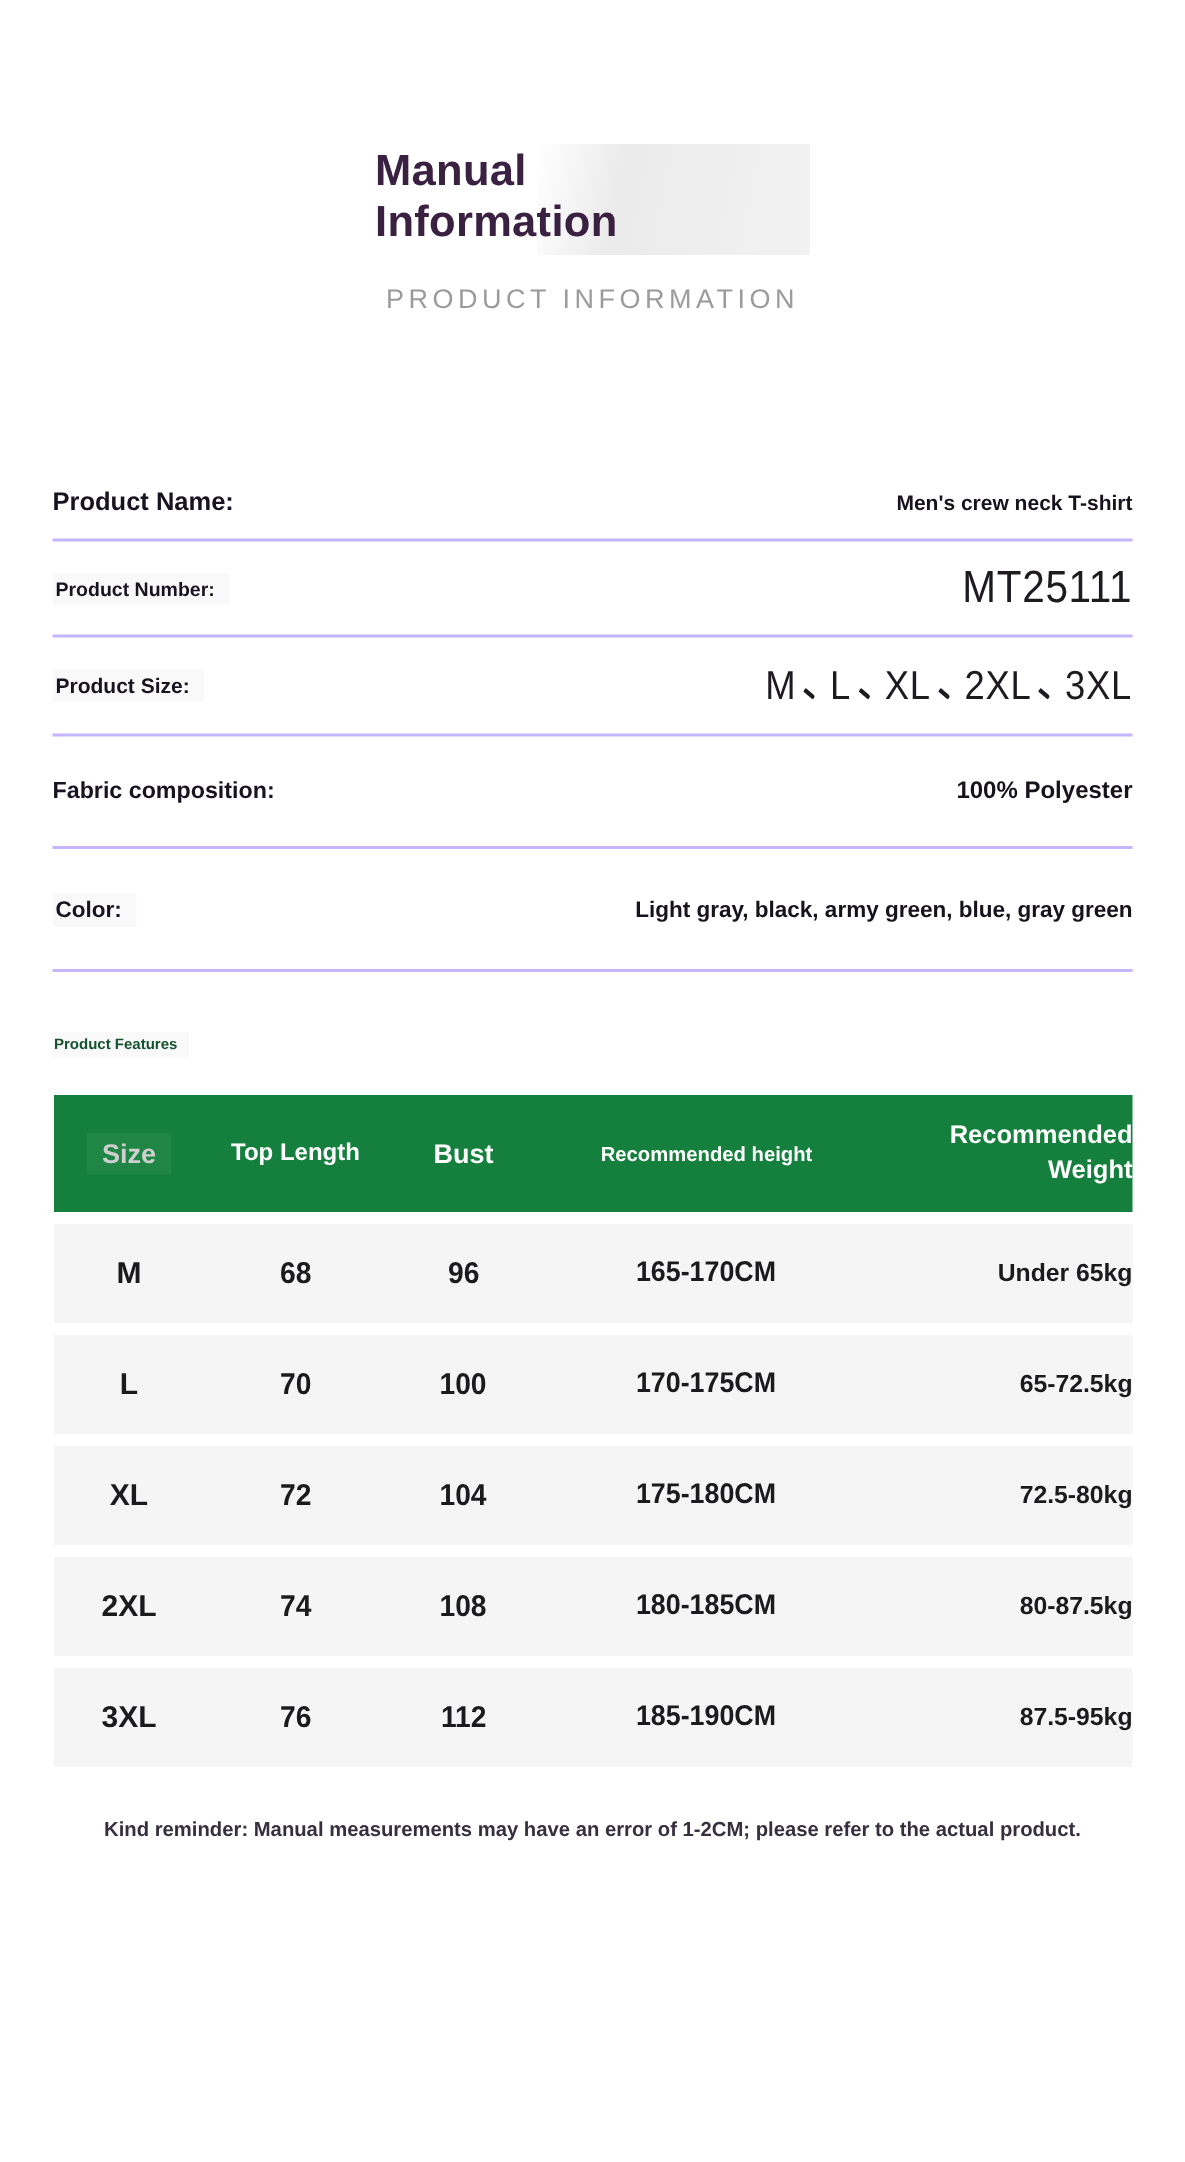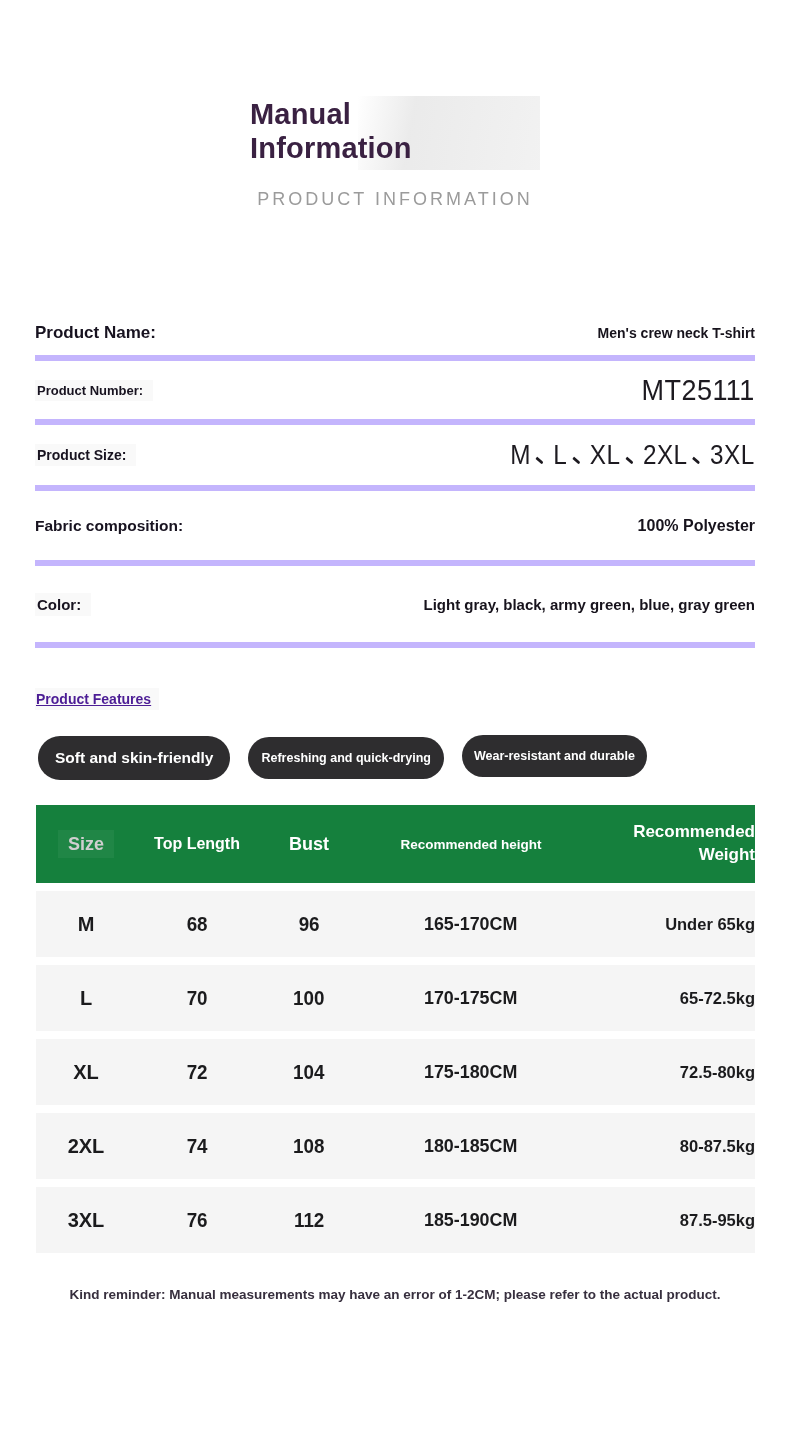--- a/index.html
+++ b/index.html
@@ -9,40 +9,40 @@
   
   .title-backdrop { position:absolute; left:358px; top:96px; width:182px; height:74px;
     background:linear-gradient(100deg, rgba(236,236,236,0) 0%, rgba(233,233,233,.92) 30%, rgba(241,241,241,.95) 100%); }
   .title-wrap { position:relative; padding-top:97px; margin-left:250px; z-index:1; }
   .title-line { font-size:29px; line-height:34px; font-weight:700; color:#3a2142; letter-spacing:.2px; }
   .subtitle { position:relative; z-index:1; margin-top:24px; text-align:center; font-size:18px;
     letter-spacing:3px; color:#9b9b9b; font-weight:400; }
 
   
   .info { margin:101px 35px 0 35px; }
-  .info-row { display:flex; align-items:center; justify-content:space-between; border-bottom:6px solid #c4b5fd; }
+  .info-row { display:flex; align-items:center; justify-content:space-between; border-bottom:2px solid #c4b5fd; }
   .info-label { color:#181320; font-weight:700; white-space:nowrap; }
   .info-value { color:#17131c; font-weight:700; text-align:right; white-space:nowrap; }
   .hl { background:#f9f9f9; padding:3px 10px 3px 2px; }
   .r0 { height:50px; } .r0 .info-label { font-size:17px; } .r0 .info-value { font-size:14px; }
   .r1 { height:64px; } .r1 .info-label { font-size:13px; } 
   .r2 { height:66px; } .r2 .info-label { font-size:14px; }
   .r3 { height:75px; } .r3 .info-label { font-size:15.5px; } .r3 .info-value { font-size:16px; }
   .r4 { height:82px;gap:48px; } .r4 .info-label { font-size:15px; } .r4 .info-value { font-size:15px; }
   .val-big { font-weight:400; color:#1d1a20; transform:scaleX(.9); transform-origin:100% 50%; letter-spacing:.5px; }
   .r1 .info-value { font-size:30px; }
   .r2 .info-value { font-size:27px; }
   .size-item { display:inline-block; }
   .ideo { display:inline-block; width:13px; height:12px; position:relative; margin:0 8px 0 4px; }
   .ideo::before { content:""; position:absolute; left:1px; bottom:1px; width:9px; height:3.4px;
     border-radius:1px 2.6px 2.6px 1px; background:#1d1a20; transform:rotate(38deg); }
 
   
-  .features-heading { margin:40px 0 0 35px; font-size:14px; font-weight:700; color:#4c1d95;
-    display:inline-block; background:#f9f9f9; padding:3px 8px 3px 1px;text-decoration:underline; }
+  .features-heading { margin:40px 0 0 35px; font-size:10px; font-weight:700; color:#14532d;
+    display:inline-block; background:#f9f9f9; padding:3px 8px 3px 1px; }
   .pills { display:flex; align-items:center; gap:18px; margin:26px 0 0 38px; }
   .pill { background:#2e2d2f; color:#ffffff; font-weight:700; border-radius:22px; white-space:nowrap; }
   .pill-0 { font-size:15.5px; padding:13px 17px; }
   .pill-1 { font-size:12.5px; padding:14px 13px; }
   .pill-2 { font-size:12.5px; padding:14px 12px; transform:translateY(-2px); }
 
   
   .table-heading { margin:70px 0 0 33px; font-size:26px; font-weight:700; color:#241c2b; letter-spacing:.2px; }
   .size-table { margin:25px 35px 0 36px; width:719px; }
   .t-header { display:grid; grid-template-columns:100px 122px 102px 222px 173px;
@@ -100,25 +100,20 @@
       <div class="info-row r4">
         <span class="info-label hl">Color:</span>
         <span class="info-value">Light gray, black, army green, blue, gray green</span>
       </div>
     </div>
 
   <div>
     <span class="features-heading">Product Features</span>
   </div>
 
-  <div class="pills" id="pills">
-      <div class="pill pill-0">Soft and skin-friendly</div>
-      <div class="pill pill-1">Refreshing and quick-drying</div>
-      <div class="pill pill-2">Wear-resistant and durable</div>
-    </div>
 
 
   <div class="size-table">
     <div class="t-header" id="table-header">
         <div class="cell c0"><span>Size</span></div>
         <div class="cell c1"><span>Top Length</span></div>
         <div class="cell c2"><span>Bust</span></div>
         <div class="cell c3"><span>Recommended height</span></div>
         <div class="cell c4"><span>Recommended Weight</span></div>
       </div>

